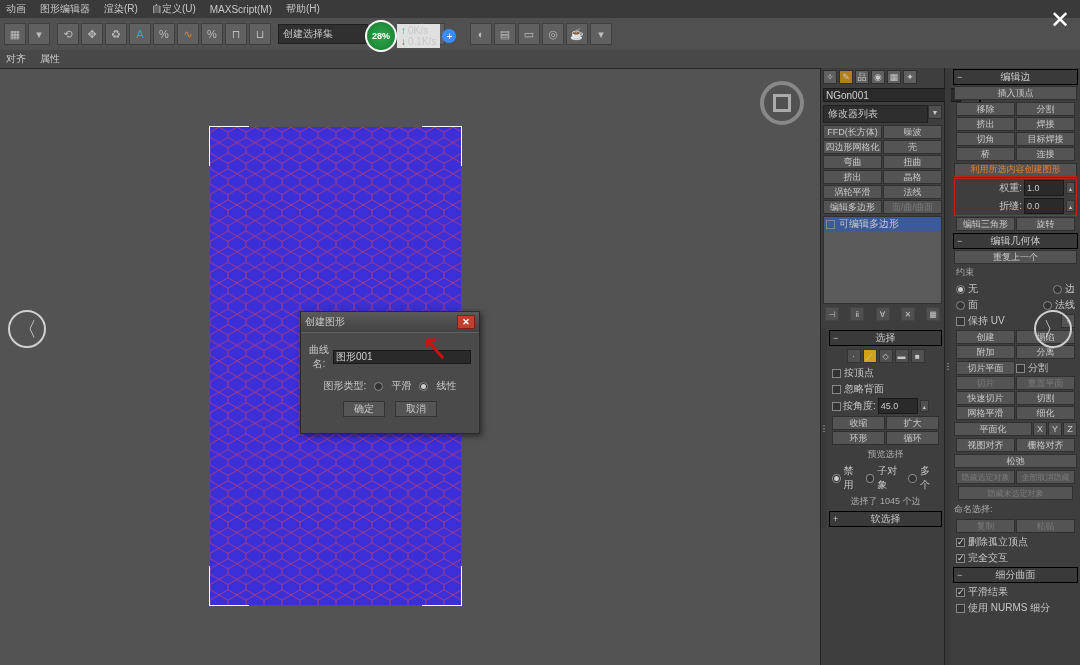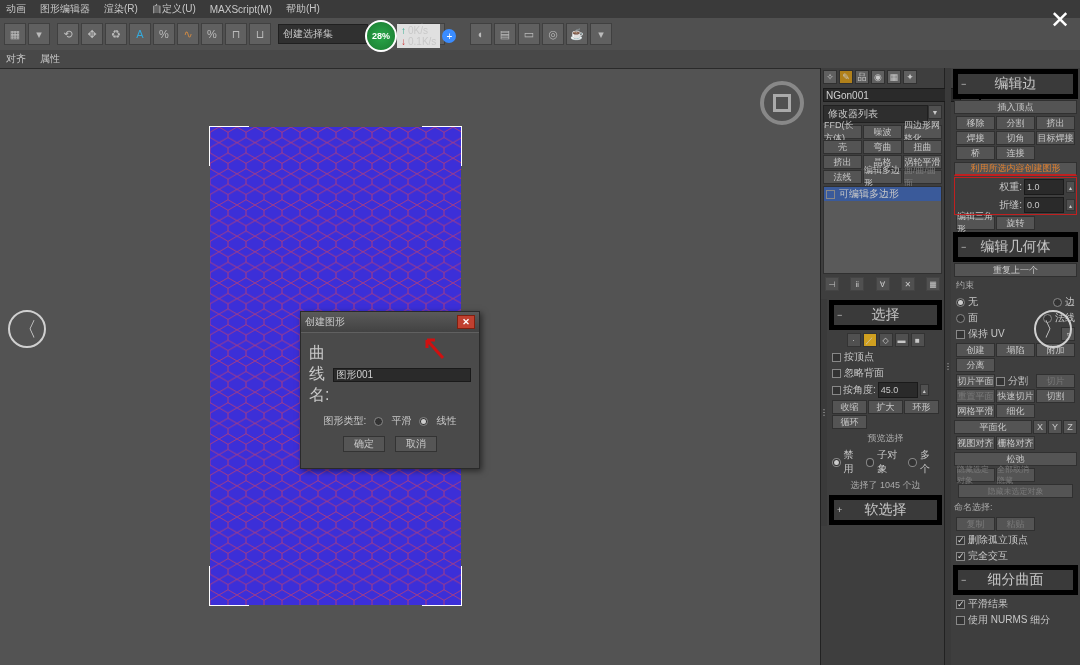--- a/index.html
+++ b/index.html
@@ -34,49 +34,49 @@
 .sb-br { left: 422px; top: 497px; border-left: none; border-top: none; }
 .viewcube { position: absolute; right: 16px; top: 12px; width: 44px; height: 44px; border: 4px solid #888; border-radius: 50%; background: rgba(80,80,80,.6); display: flex; align-items: center; justify-content: center; }
 .viewcube-inner { width: 18px; height: 18px; border: 3px solid #aaa; }
 
 
 .dialog { position: absolute; left: 300px; top: 242px; width: 180px; background: #4a4a4a; border: 1px solid #2a2a2a; box-shadow: 2px 2px 6px rgba(0,0,0,.5); }
 .dlg-title { height: 20px; background: linear-gradient(#5a5a5a,#424242); display: flex; align-items: center; justify-content: space-between; padding: 0 4px; font-size: 10px; }
 .dlg-close { width: 18px; height: 14px; background: #c04030; border: 1px solid #802010; display: flex; align-items: center; justify-content: center; color: #fff; font-size: 9px; font-weight: bold; }
 .dlg-body { padding: 10px 8px 8px; background: #4a4a4a; border-top: 1px solid #606060; }
 .dlg-row { display: flex; align-items: center; margin-bottom: 8px; gap: 4px; }
-.dlg-label { width: 42px; text-align: left; font-size: 16px; }
+.dlg-label { width: 42px; text-align: center; font-size: 10px; }
 .dlg-input { flex: 1; height: 14px; background: #2a2a2a; border: 1px solid #1a1a1a; color: #d0d0d0; padding: 0 2px; font-size: 10px; }
 .dlg-radio { width: 9px; height: 9px; border-radius: 50%; border: 1px solid #888; background: #333; position: relative; }
 .dlg-radio.checked::after { content: ""; position: absolute; inset: 1px; border-radius: 50%; background: #ccc; }
 .dlg-btn { width: 42px; height: 16px; background: #555; border: 1px solid #333; display: flex; align-items: center; justify-content: center; font-size: 10px; }
 .dlg-arrow { position: absolute; left: 122px; top: 24px; width: 24px; height: 24px; pointer-events: none; }
 
 
 .right { width: 260px; display: flex; background: #3e3e3e; border-left: 1px solid #222; }
 .panel-a { width: 124px; border-right: 1px solid #222; display: flex; flex-direction: column; }
 .panel-b { flex: 1; display: flex; flex-direction: column; }
 .tabstrip { height: 18px; display: flex; align-items: center; gap: 2px; padding: 0 2px; background: #3e3e3e; }
 .tabstrip .ico { width: 14px; height: 14px; background: #606060; border: 1px solid #303030; font-size: 9px; display: flex; align-items: center; justify-content: center; }
 .tabstrip .ico.act { background: #b0801a; }
 .name-row { display: flex; padding: 2px; gap: 18px; }
 .name-row input { flex: 1; height: 14px; background: #2a2a2a; border: 1px solid #1a1a1a; color: #d0d0d0; padding: 0 2px; font-size: 10px; }
 .color-sw { width: 14px; height: 14px; background: #1818c0; border: 1px solid #000; }
 .droprow { display: flex; padding: 1px 2px; }
 .droprow .txt { flex: 1; height: 14px; background: #2e2e2e; border: 1px solid #202020; padding: 8px 4px; display: flex; align-items: center; }
 .droprow .arr { width: 14px; height: 14px; background: #505050; border: 1px solid #303030; display: flex; align-items: center; justify-content: center; font-size: 7px; }
-.grid2 { display: grid; grid-template-columns: 1fr 1fr 1fr; gap: 1px; padding: 1px 2px; }
+.grid2 { display: grid; grid-template-columns: 1fr 1fr; gap: 1px; padding: 1px 2px; }
 .pbtn { height: 14px; background: #545454; border: 1px solid #303030; display: flex; align-items: center; justify-content: center; font-size: 9px; }
 .pbtn.dis { color: #7a7a7a; }
 .stack-box { margin: 1px 2px; height: 88px; background: #5a5a5a; border: 1px solid #303030; }
 .stack-item { height: 14px; background: #3a5a9a; display: flex; align-items: center; padding: 0 2px; font-size: 9px; gap: 4px; }
 .stack-item .sq { width: 9px; height: 9px; border: 1px solid #888; }
 .icon-row { display: flex; justify-content: space-between; padding: 2px 4px; }
 .icon-row .ic { width: 14px; height: 14px; border: 1px solid #444; background: #505050; font-size: 8px; display: flex; align-items: center; justify-content: center; }
-.rollhead { height: 30px; background: #3a3a3a; border: 5px solid #000000; display: flex; align-items: center; justify-content: center; font-size: 14px; margin: 1px 2px; position: relative; }
+.rollhead { height: 16px; background: #3a3a3a; border: 1px solid #000000; display: flex; align-items: center; justify-content: center; font-size: 10px; margin: 1px 2px; position: relative; }
 .rollhead::before { content: "−"; position: absolute; left: 3px; font-size: 9px; }
 .rollhead.plus::before { content: "+"; }
 .roll-body { padding: 0 3px; }
 .sel-icons { display: flex; justify-content: center; gap: 2px; padding: 2px; }
 .sel-icons .si { width: 14px; height: 14px; border: 1px solid #333; background: #505050; font-size: 8px; display: flex; align-items: center; justify-content: center; }
 .sel-icons .si.act { background: #d0a020; }
 .chk-row { display: flex; align-items: center; gap: 3px; padding: 1px 2px; font-size: 9px; }
 .chk { width: 9px; height: 9px; border: 1px solid #888; background: #333; position: relative; }
 .chk.on::after { content: "✓"; position: absolute; top: -2px; left: 0; font-size: 9px; color: #ddd; }
 .spin-row { display: flex; align-items: center; gap: 2px; padding: 1px 2px; font-size: 9px; }

